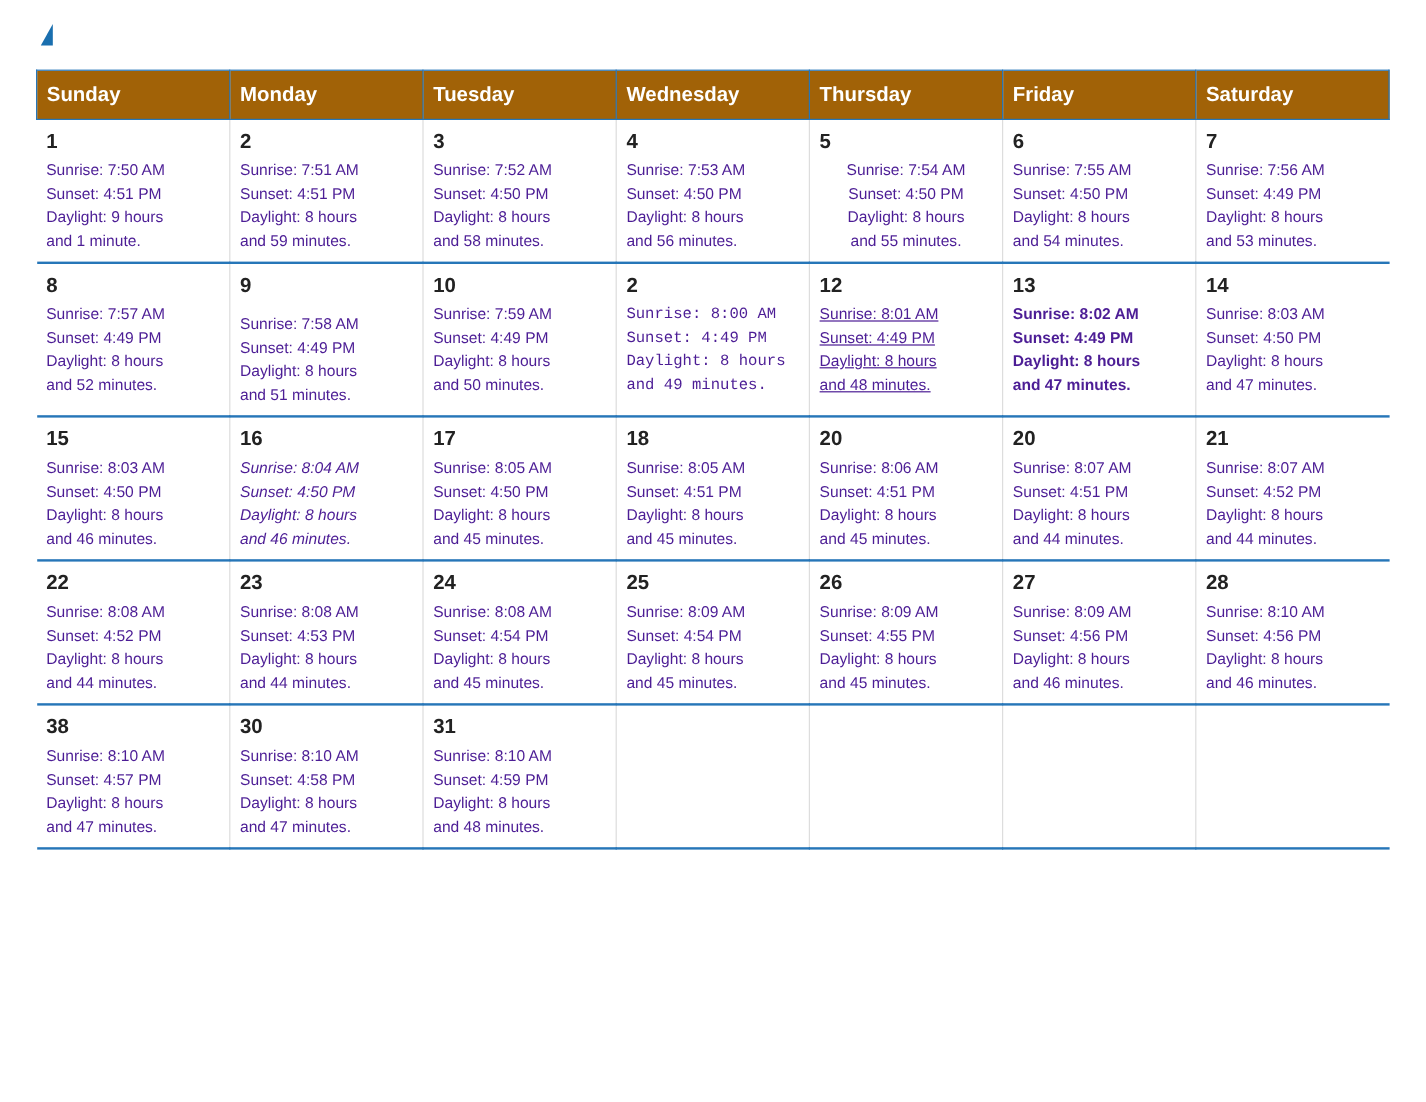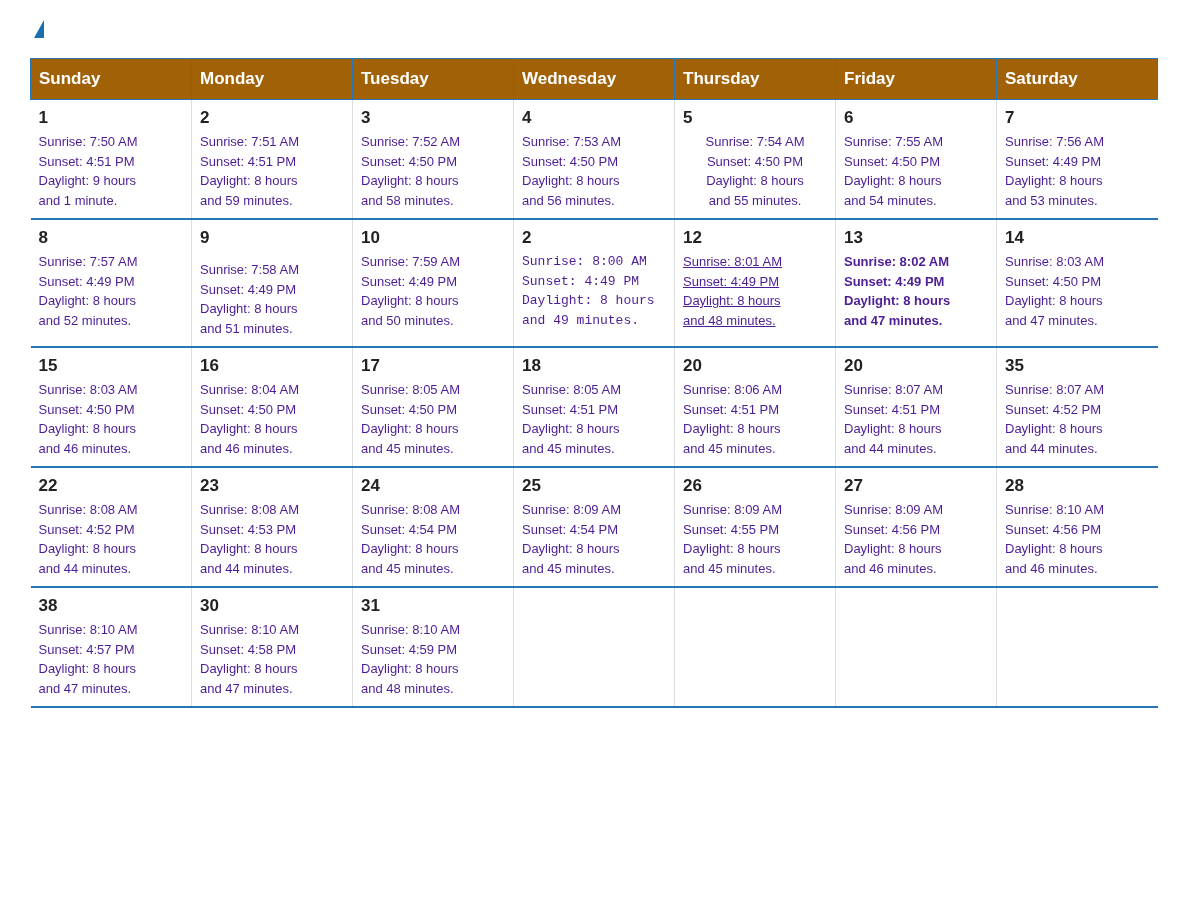--- a/index.html
+++ b/index.html
@@ -235,21 +235,21 @@
       <tr>
         <td>
           <div class="day-num">15</div>
           <div class="day-info" style="white-space: pre-line;">Sunrise: 8:03 AM
 Sunset: 4:50 PM
 Daylight: 8 hours
 and 46 minutes.</div>
         </td>
         <td>
           <div class="day-num">16</div>
-          <div class="day-info" style="white-space: pre-line;">Sunrise: 8:04 AM
+          <div class="day-info" style="white-space: pre-line; font-style: italic;">Sunrise: 8:04 AM
 Sunset: 4:50 PM
 Daylight: 8 hours
 and 46 minutes.</div>
         </td>
         <td>
           <div class="day-num">17</div>
           <div class="day-info" style="white-space: pre-line;">Sunrise: 8:05 AM
 Sunset: 4:50 PM
 Daylight: 8 hours
 and 45 minutes.</div>
@@ -269,21 +269,21 @@
 and 45 minutes.</div>
         </td>
         <td>
           <div class="day-num">20</div>
           <div class="day-info" style="white-space: pre-line;">Sunrise: 8:07 AM
 Sunset: 4:51 PM
 Daylight: 8 hours
 and 44 minutes.</div>
         </td>
         <td>
-          <div class="day-num">35</div>
+          <div class="day-num">21</div>
           <div class="day-info" style="white-space: pre-line;">Sunrise: 8:07 AM
 Sunset: 4:52 PM
 Daylight: 8 hours
 and 44 minutes.</div>
         </td>
       </tr>
       <tr>
         <td>
           <div class="day-num">22</div>
           <div class="day-info" style="white-space: pre-line;">Sunrise: 8:08 AM

